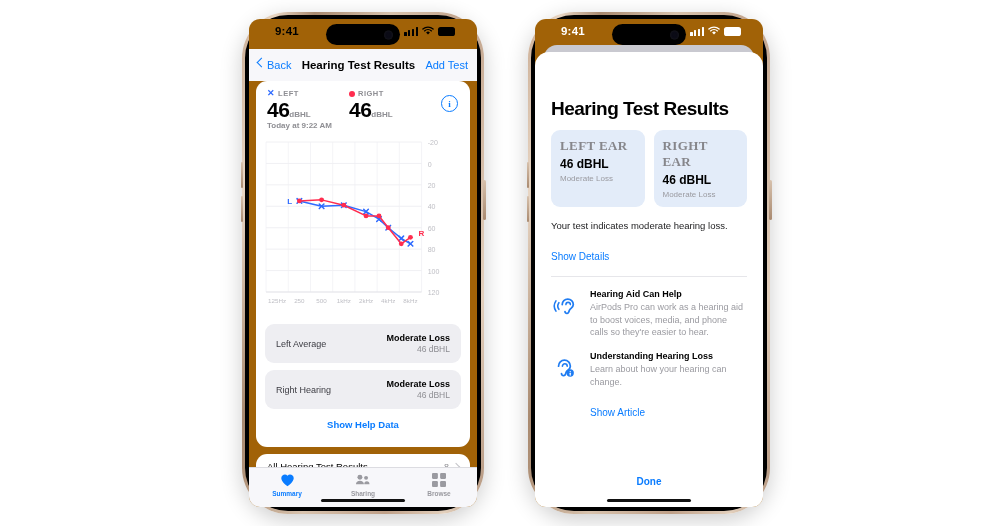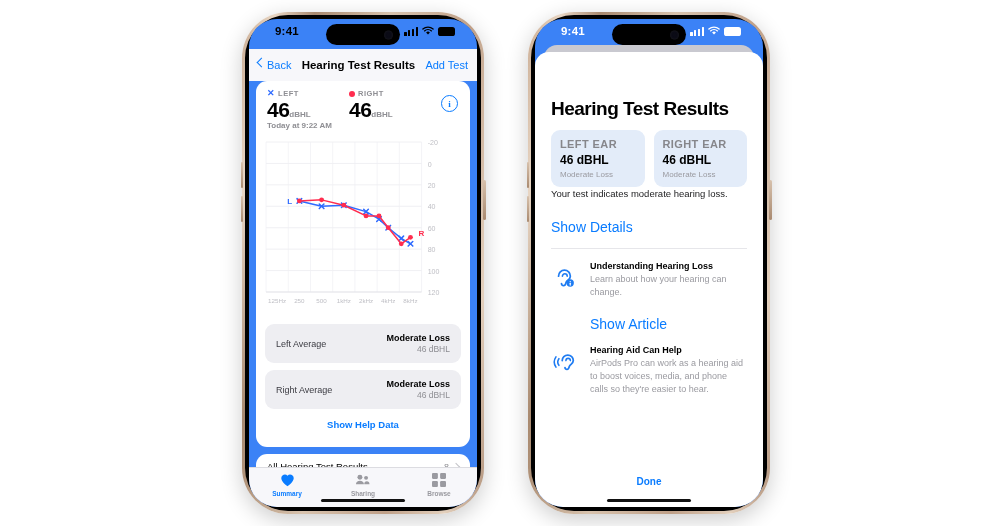--- a/index.html
+++ b/index.html
@@ -14,21 +14,21 @@
   .phone{position:absolute;border-radius:46px;}
   .phone .band{
     position:absolute;inset:0;border-radius:46px;
     background:linear-gradient(100deg,#c9ab92 0%,#e8d6c4 10%,#a98a70 22%,#d8c3ae 45%,#bfa088 70%,#e3d0bd 88%,#b0917a 100%);
     box-shadow:0 6px 22px rgba(0,0,0,.20);
   }
   .phone .bezel{
     position:absolute;inset:3px;border-radius:43px;background:#000;
   }
   .phone .screen{
-    position:absolute;inset:7px;border-radius:28px;overflow:hidden;background:#3b82f6;
+    position:absolute;inset:7px;border-radius:11px;overflow:hidden;background:#a16207;
   }
   .sidebtn{position:absolute;background:linear-gradient(180deg,#d7c1ac,#a98a70);border-radius:2px;}
 
   
   .statusbar{position:absolute;left:0;right:0;top:0;height:30px;z-index:8;}
   .sb-time{position:absolute;left:26px;top:6px;font-size:11.5px;font-weight:bold;letter-spacing:.2px;}
   .island{position:absolute;left:50%;transform:translateX(-50%);top:5px;width:74px;height:21px;border-radius:11px;background:#000;}
   .island .cam{position:absolute;right:7px;top:50%;transform:translateY(-50%);width:9px;height:9px;border-radius:50%;background:#0b0b16;box-shadow:inset 0 0 2px #222;}
   .sb-right{position:absolute;right:22px;top:7px;display:flex;align-items:center;gap:4px;}
   .bars{display:flex;align-items:flex-end;gap:1.4px;height:9px;}
@@ -85,25 +85,25 @@
   .tab.on .tablbl{color:#0a7cff;} .tab.off .tablbl{color:#9a9aa0;}
   .homebar{position:absolute;left:50%;transform:translateX(-50%);bottom:5px;width:84px;height:3.4px;border-radius:2px;background:#111;z-index:9;}
 
   
   .r-screen{background:#000;}
   .sheetpeek{position:absolute;left:9px;right:9px;top:26px;height:16px;border-radius:13px 13px 0 0;background:#c9c9d0;}
   .sheet{position:absolute;left:0;right:0;top:33px;bottom:0;background:#fff;border-radius:14px 14px 0 0;overflow:hidden;}
   .r-title{font-size:19px;font-weight:bold;color:#000;letter-spacing:-.5px;padding:46px 16px 0 16px;}
   .earcards{display:flex;gap:9px;padding:10px 16px 0 16px;}
   .earcard{flex:1;background:#e3ecf9;border-radius:9px;padding:8px 9px;box-sizing:border-box;}
-  .ec-lbl{font-size:11px;color:#86868b;font-weight:bold;letter-spacing:.4px;}
+  .ec-lbl{font-size:13px;color:#86868b;font-weight:bold;letter-spacing:.4px;font-family:Liberation Serif, serif;}
   .ec-val{font-size:12px;font-weight:bold;color:#000;margin-top:3px;}
   .ec-sub{font-size:8px;color:#9a9aa0;margin-top:3px;}
-  .summ{padding:0 16px 0 16px;font-size:9.5px;color:#1c1c1e;line-height:1.45;}
-  .link{color:#0a7cff;font-size:14px;margin-top:18px;display:inline-block;cursor:pointer;text-align:center;}
+  .summ{padding:12px 16px 0 16px;font-size:9.5px;color:#1c1c1e;line-height:1.45;}
+  .link{color:#0a7cff;font-size:10px;margin-top:18px;display:inline-block;cursor:pointer;text-align:center;}
   .divider{height:1px;background:#e6e6ea;margin:12px 16px 0 16px;}
   .info-item{display:flex;gap:11px;padding:12px 16px 0 16px;align-items:flex-start;}
   .ii-icon{width:28px;flex:0 0 28px;display:flex;justify-content:center;padding-top:5px;}
   .ii-title{font-size:9px;font-weight:bold;color:#000;}
   .ii-body{font-size:9px;color:#9a9aa0;line-height:1.42;margin-top:2px;}
   .cta{position:absolute;left:16px;right:16px;bottom:40px;height:27px;border-radius:14px;background:#0a7cff;
        display:flex;align-items:center;justify-content:center;color:#fff;font-size:10px;font-weight:bold;cursor:pointer;}
   .donebtn{position:absolute;left:0;right:0;bottom:20px;text-align:center;color:#0a7cff;font-size:10px;font-weight:bold;cursor:pointer;}
 </style>
 </head>
@@ -260,21 +260,21 @@
           </div>
 
           <div class="statrow">
             <div class="statlbl">Left Average</div>
             <div class="statright">
               <div class="statmain">Moderate Loss</div>
               <div class="statsub">46 dBHL</div>
             </div>
           </div>
           <div class="statrow">
-            <div class="statlbl">Right Average</div>
+            <div class="statlbl">Right Hearing</div>
             <div class="statright">
               <div class="statmain">Moderate Loss</div>
               <div class="statsub">46 dBHL</div>
             </div>
           </div>
           <div class="showmore">Show Help Data</div>
         </div>
 
         <div class="listrow">
           <div class="listlbl">All Hearing Test Results</div>
@@ -362,52 +362,52 @@
             <div class="ec-sub">Moderate Loss</div>
           </div>
         </div>
 
         <div class="summ">Your test indicates moderate hearing loss.</div>
         <div style="padding:0 16px;">
           <span class="link">Show Details</span>
         </div>
 
         <div class="divider"></div>
+
+        <div class="info-item">
+          <div class="ii-icon">
+            <svg width="24" height="24" viewBox="0 0 26 26">
+              <path d="M10 11.5a6 6 0 0 1 12 0c0 3.2-3 4-4.1 5.9-.9 1.4-.4 3.4-2.5 3.6-1.5.2-2.4-.8-2.4-2" stroke="#1f7cf2" stroke-width="1.9" fill="none" stroke-linecap="round"></path>
+              <path d="M14 11.5a2.4 2.4 0 0 1 4.8 0" stroke="#1f7cf2" stroke-width="1.7" fill="none" stroke-linecap="round"></path>
+              <path d="M6.4 9.4a6.2 6.2 0 0 0 0 7.2" stroke="#1f7cf2" stroke-width="1.7" fill="none" stroke-linecap="round"></path>
+              <path d="M3.2 7.4a10 10 0 0 0 0 11.2" stroke="#1f7cf2" stroke-width="1.7" fill="none" stroke-linecap="round"></path>
+            </svg>
+          </div>
+          <div>
+            <div class="ii-title">Hearing Aid Can Help</div>
+            <div class="ii-body">AirPods Pro can work as a hearing aid to boost voices, media, and phone calls so they're easier to hear.</div>
+          </div>
+        </div>
 
         <div class="info-item">
           <div class="ii-icon">
             <svg width="24" height="24" viewBox="0 0 26 26">
               <path d="M6 11a6.4 6.4 0 0 1 12.8 0c0 3.4-3.2 4.3-4.4 6.3-.9 1.5-.4 3.6-2.6 3.9-1.6.2-2.6-.9-2.6-2.2" stroke="#1f7cf2" stroke-width="1.9" fill="none" stroke-linecap="round"></path>
               <path d="M10.2 11a2.6 2.6 0 0 1 5.2 0" stroke="#1f7cf2" stroke-width="1.7" fill="none" stroke-linecap="round"></path>
               <circle cx="18.6" cy="18.4" r="4" fill="#1f7cf2"></circle>
               <rect x="18" y="16.3" width="1.3" height="1.3" rx=".6" fill="#fff"></rect>
               <rect x="18" y="18.1" width="1.3" height="3.2" rx=".6" fill="#fff"></rect>
             </svg>
           </div>
           <div>
             <div class="ii-title">Understanding Hearing Loss</div>
             <div class="ii-body">Learn about how your hearing can change.</div>
             <span class="link">Show Article</span>
           </div>
         </div>
 
-        <div class="info-item">
-          <div class="ii-icon">
-            <svg width="24" height="24" viewBox="0 0 26 26">
-              <path d="M10 11.5a6 6 0 0 1 12 0c0 3.2-3 4-4.1 5.9-.9 1.4-.4 3.4-2.5 3.6-1.5.2-2.4-.8-2.4-2" stroke="#1f7cf2" stroke-width="1.9" fill="none" stroke-linecap="round"></path>
-              <path d="M14 11.5a2.4 2.4 0 0 1 4.8 0" stroke="#1f7cf2" stroke-width="1.7" fill="none" stroke-linecap="round"></path>
-              <path d="M6.4 9.4a6.2 6.2 0 0 0 0 7.2" stroke="#1f7cf2" stroke-width="1.7" fill="none" stroke-linecap="round"></path>
-              <path d="M3.2 7.4a10 10 0 0 0 0 11.2" stroke="#1f7cf2" stroke-width="1.7" fill="none" stroke-linecap="round"></path>
-            </svg>
-          </div>
-          <div>
-            <div class="ii-title">Hearing Aid Can Help</div>
-            <div class="ii-body">AirPods Pro can work as a hearing aid to boost voices, media, and phone calls so they're easier to hear.</div>
-          </div>
-        </div>
-
         <div class="donebtn">Done</div>
       </div>
       <div class="homebar"></div>
     </div>
   </div>
 
 </div>
 
 </body></html>

